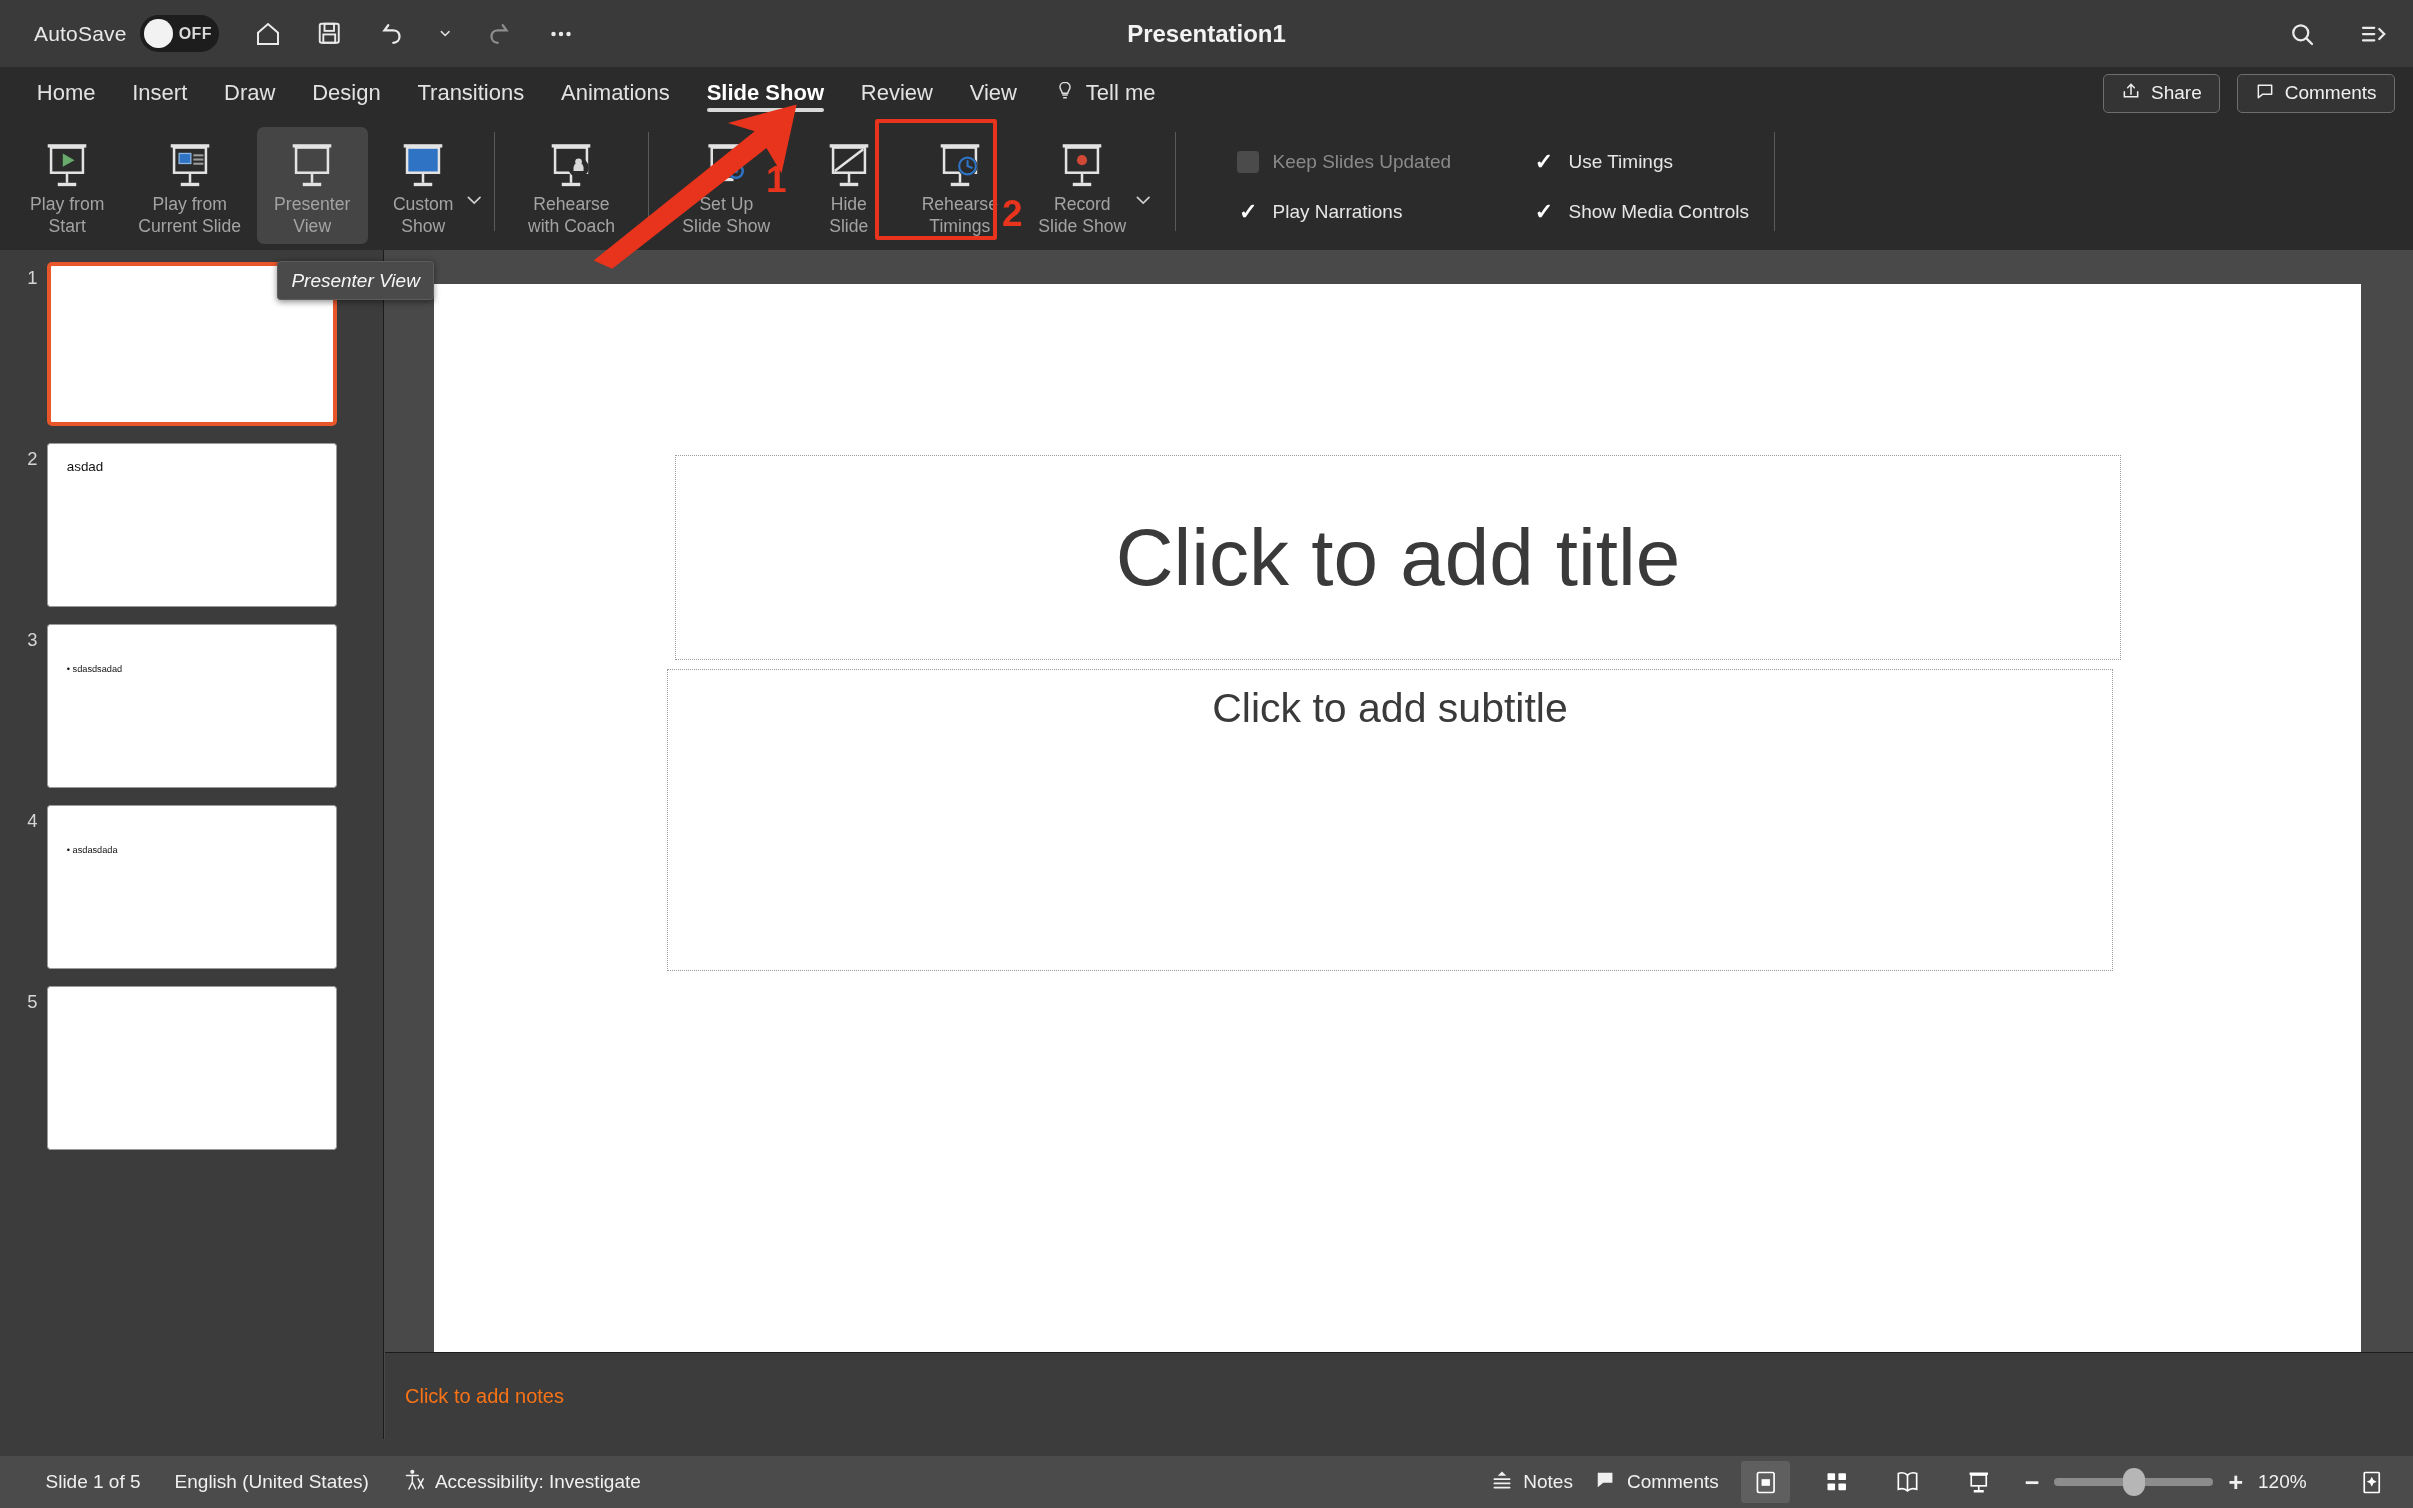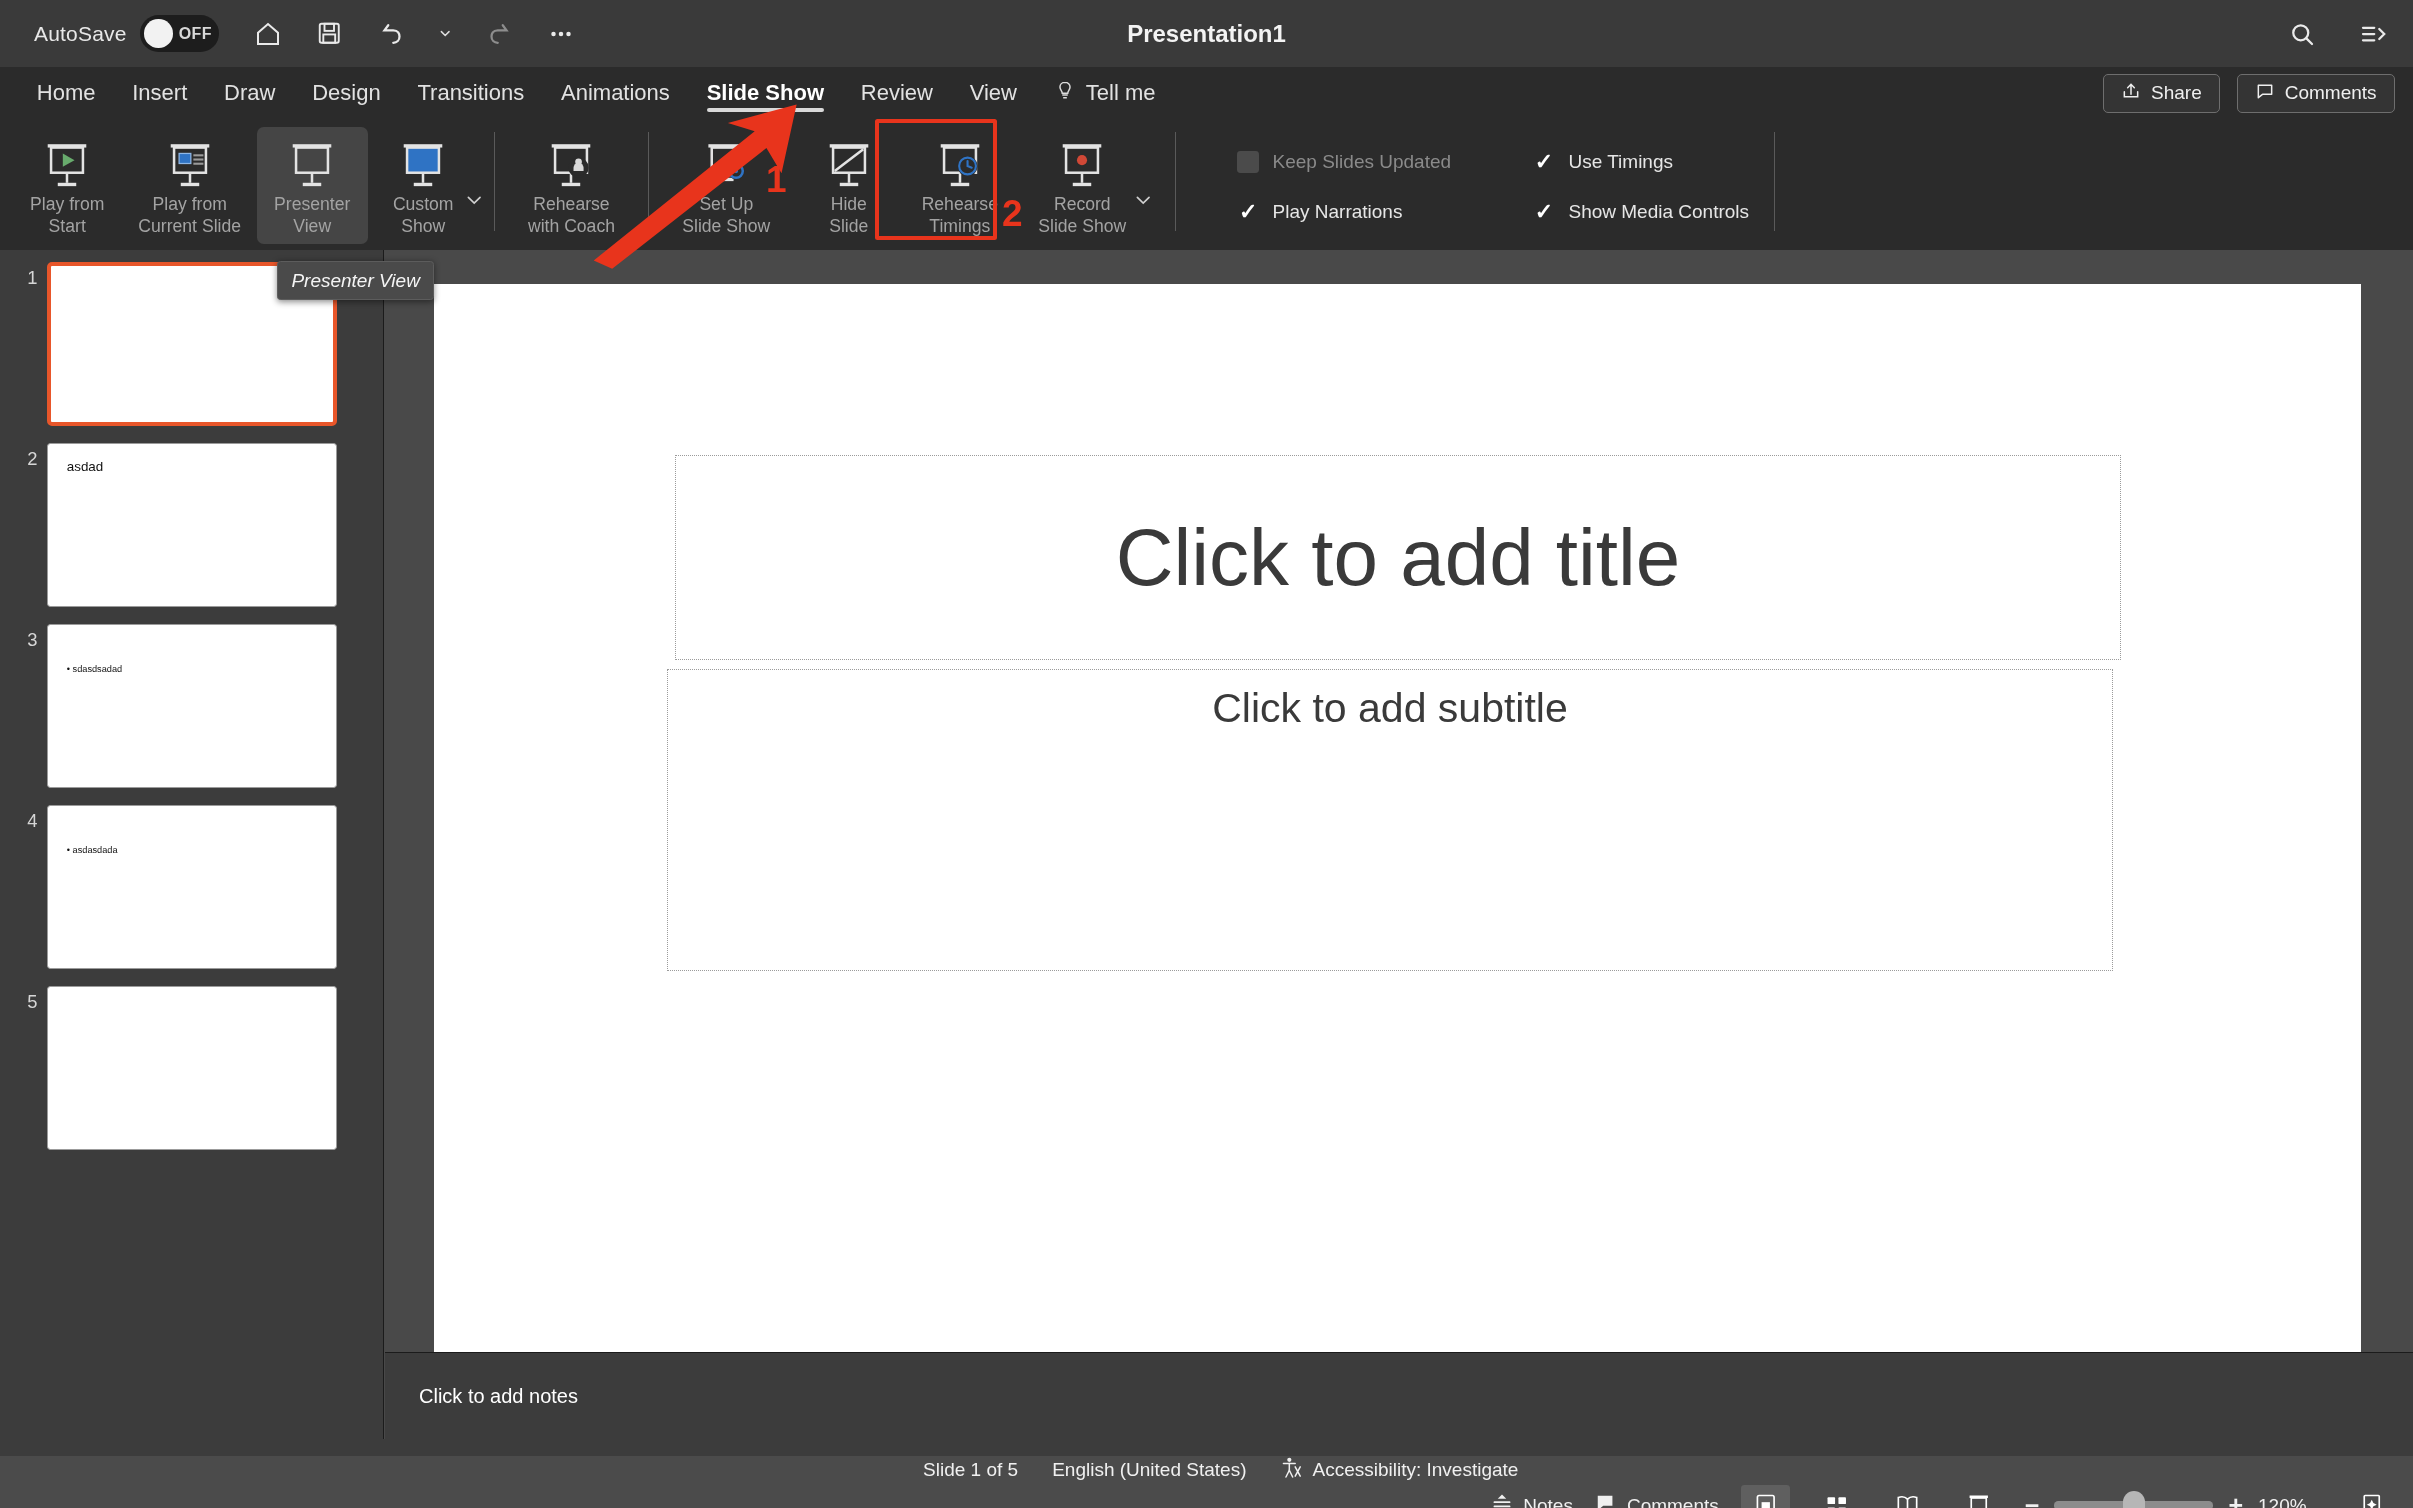--- a/index.html
+++ b/index.html
@@ -109,26 +109,26 @@
     position: absolute; border: 1.7px dotted #9b9b9b; display: flex;
     align-items: center; justify-content: center; color: #3a3a3a;
   }
   .ph-title { left: 241px; top: 171px; width: 1446px; height: 205px; font-size: 80px; }
   .ph-sub { left: 233px; top: 385px; width: 1446px; height: 302px; align-items: flex-start; padding-top: 15px; font-size: 41px; }
 
   .notes {
     position: absolute; left: 385px; right: 0; bottom: 69px; height: 87px;
     background: #3c3c3c; border-top: 0.8px solid #1b1b1b; display: flex; align-items: center;
   }
-  .notes-text { color: #ffffff; font-size: 20px; padding-left: 34px; }
+  .notes-text { color: #f97316; font-size: 20px; padding-left: 20px; }
 
   
   .status {
     position: absolute; left: 0; right: 0; bottom: 0; height: 52px; background: #4b4b4b;
-    display: flex; align-items: center; padding: 0 17px; color: #f0f0f0; font-size: 19px; flex-direction: column;
+    display: flex; align-items: center; padding: 0 17px; color: #f0f0f0; font-size: 19px;
   }
   .status-left { display: flex; align-items: center; gap: 34px; padding-left: 28.5px; }
   .status-item { display: flex; align-items: center; gap: 10px; white-space: nowrap; }
   .status-right { margin-left: auto; display: flex; align-items: center; gap: 22px; }
   .viewbtn { width: 49px; height: 42px; display: flex; align-items: center; justify-content: center; border-radius: 3.4px; }
   .viewbtn.active { background: #5f5f5f; }
   .zoomwrap { display: flex; align-items: center; gap: 15px; }
   .zoomtrack { width: 159px; height: 8.4px; border-radius: 4.2px; background: #8c8c8c; position: relative; }
   .zoomknob { position: absolute; left: 69px; top: -10px; width: 22px; height: 28.5px; border-radius: 11px; background: #b6b6b6; }
   .zoomsign { color: #f0f0f0; font-size: 25px; font-weight: bold; line-height: 1; }

